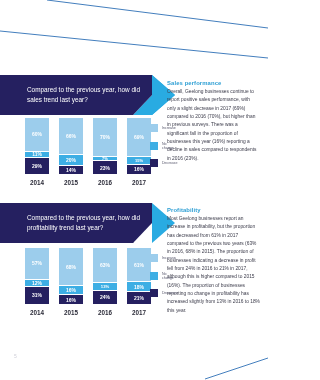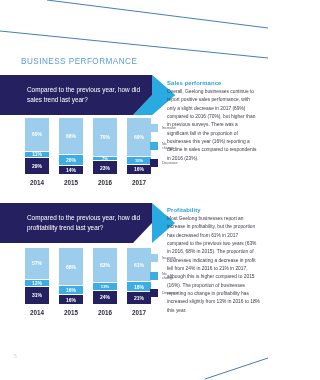--- a/index.html
+++ b/index.html
@@ -77,21 +77,20 @@
 <body>
 
 <div class="page">
 
   <svg class="deco-svg" viewBox="0 0 268 380">
     <line x1="47" y1="0" x2="268" y2="28" stroke="#2E6FB5" stroke-width="0.9"></line>
     <line x1="0" y1="31" x2="268" y2="58" stroke="#2E6FB5" stroke-width="0.9"></line>
     <line x1="205" y1="379" x2="268" y2="358" stroke="#2E6FB5" stroke-width="0.9"></line>
   </svg>
 
-  <div class="section-heading">BUSINESS PERFORMANCE</div>
 
   <div class="banner" style="top:75px;">
     <svg class="banner-svg" width="175" height="40" viewBox="0 0 175 40">
       <polygon points="0,0 152,0 133,40 0,40" fill="#252060"></polygon>
       <polygon points="152,0 175,20 152,40 133,40 152,20 133,0" fill="#29ABE2"></polygon>
       <polygon points="152,0 175,20 152,40" fill="#29ABE2"></polygon>
       <polygon points="133,0 152,0 152,20 133,40" fill="#252060"></polygon>
     </svg>
     <div class="banner-text">Compared to the previous year, how did sales trend last year?</div>
   </div>

